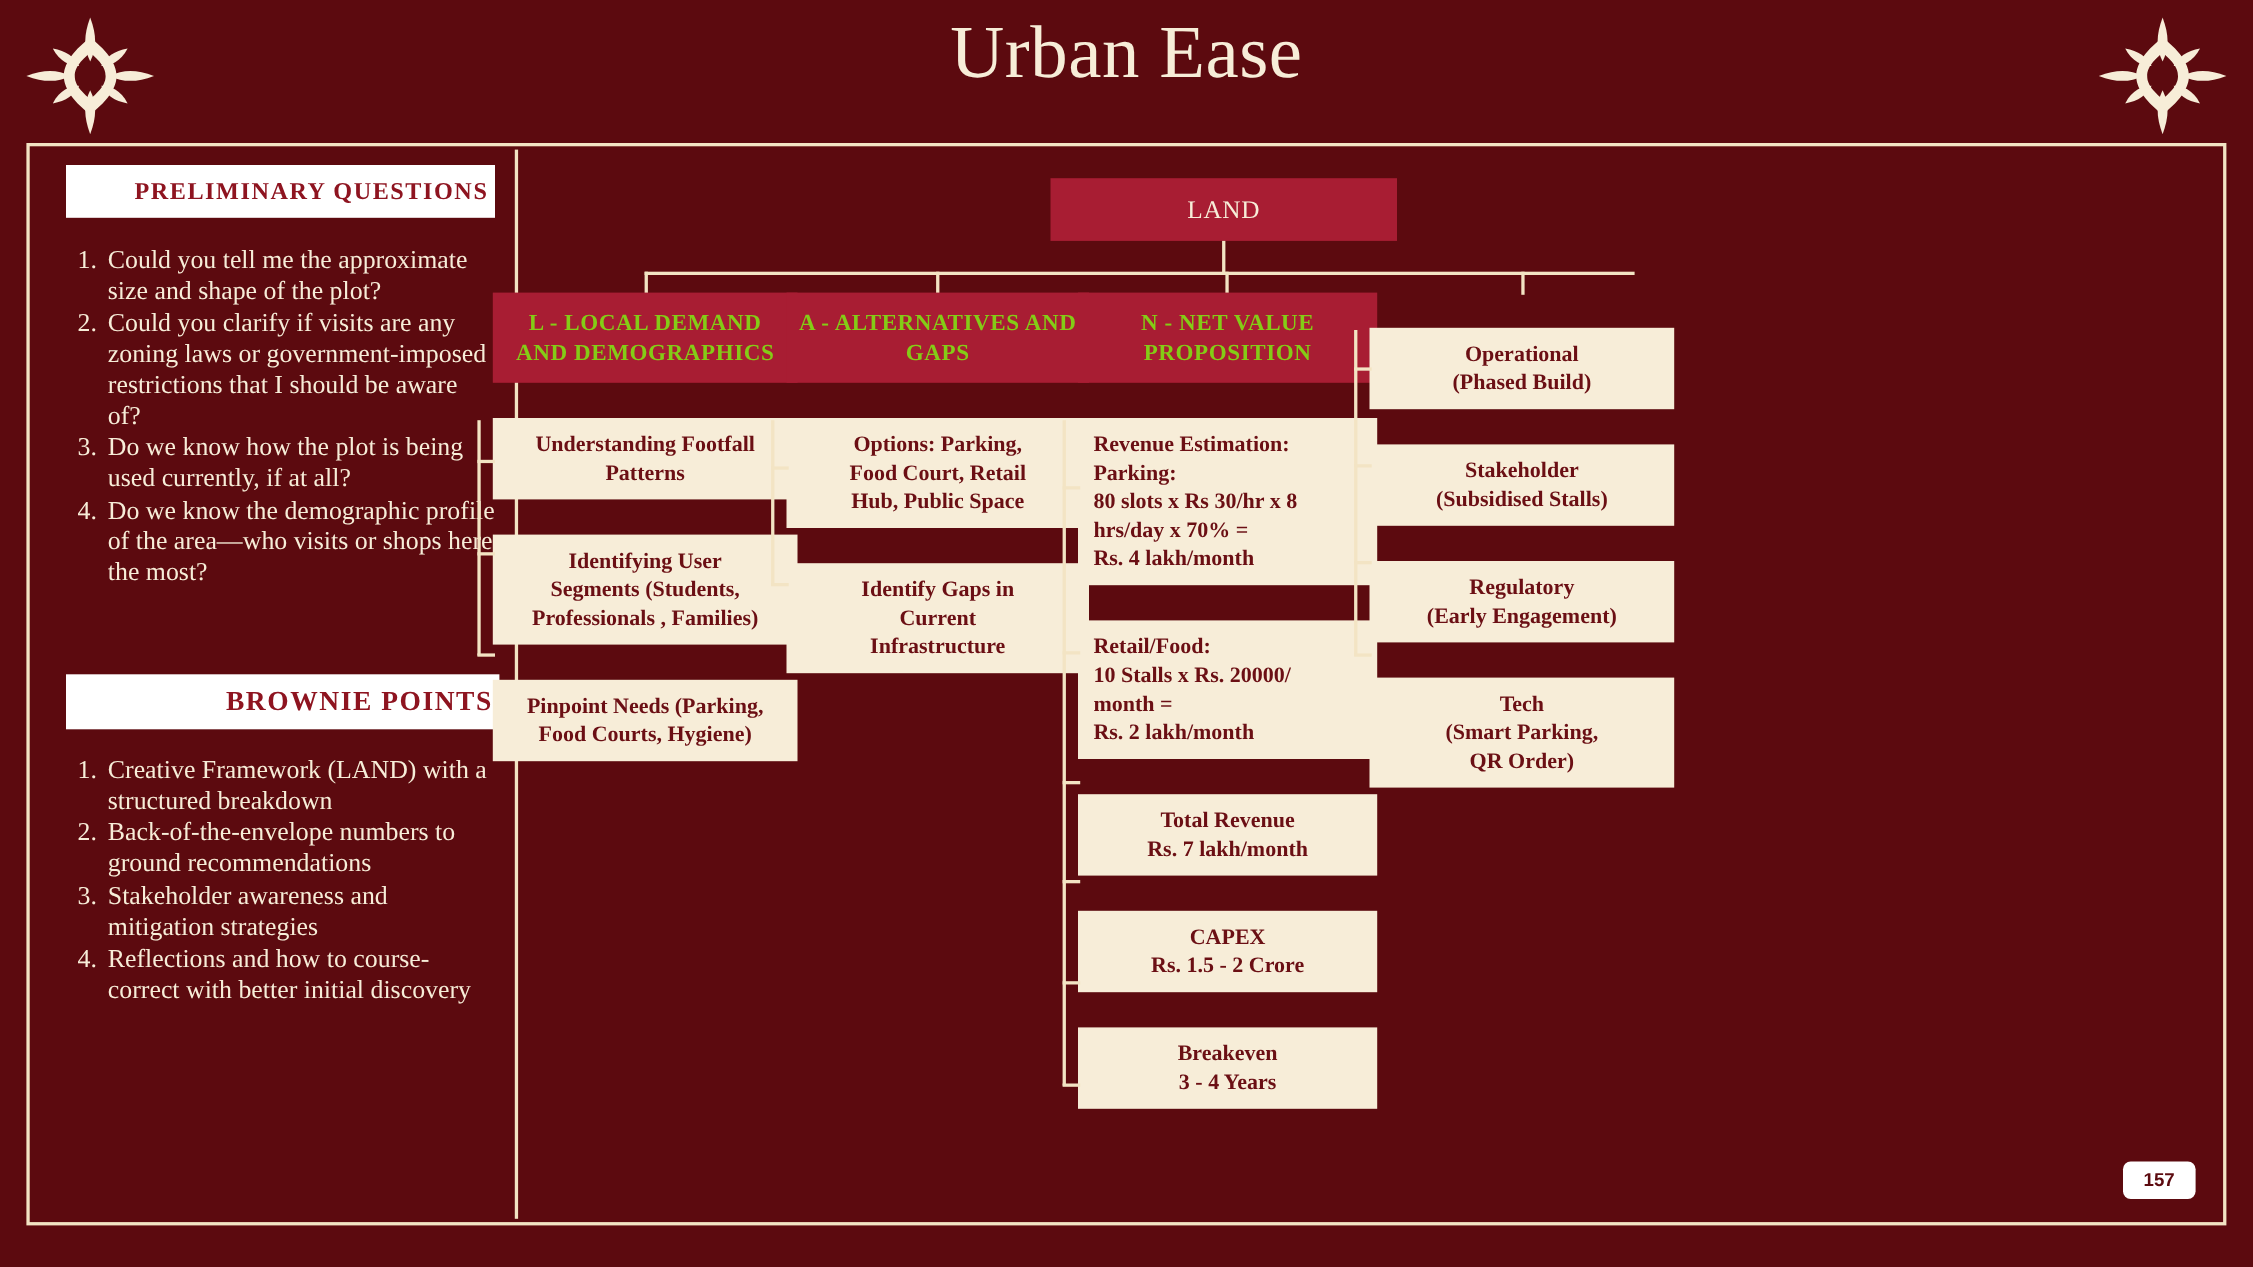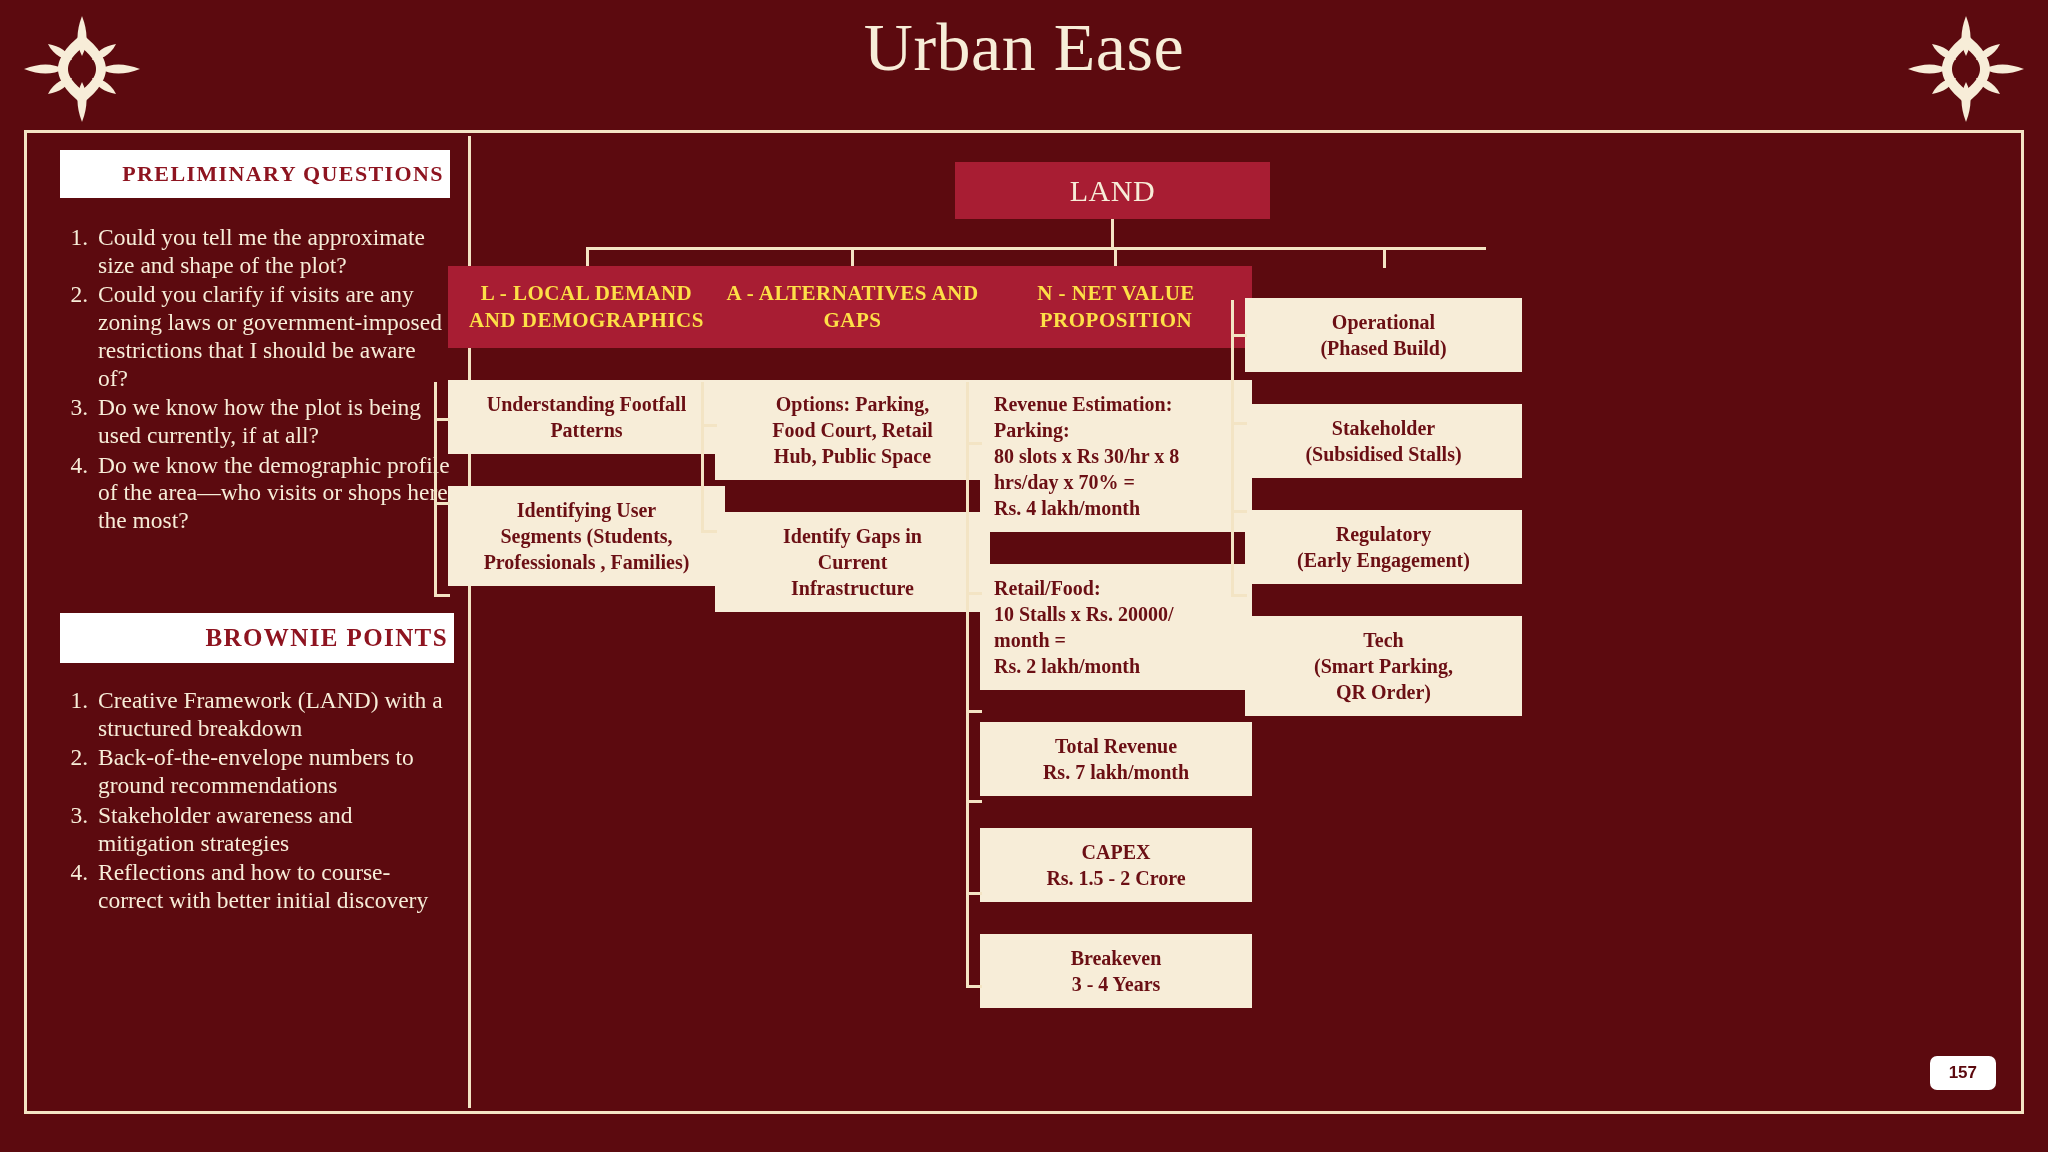--- a/index.html
+++ b/index.html
@@ -53,29 +53,29 @@
     color:#F7EDD8;font-size:23.5px;line-height:1.18;
   }
   ol.bplist li{margin-bottom:2px;padding-left:4px;}
 
   
   .chart{position:absolute;left:500px;top:142px;right:40px;bottom:50px;}
   .root{
     position:absolute;left:455px;top:20px;width:315px;height:57px;
     background:#A81D33;color:#F7EDD8;
     display:flex;align-items:center;justify-content:center;
-    font-size:30px;letter-spacing:.6px;
+    font-size:23px;letter-spacing:.6px;
   }
   .col{position:absolute;top:124px;}
   .col.c1{left:-52px;width:277px;}
   .col.c2{left:215px;width:275px;}
   .col.c3{left:480px;width:272px;}
   .col.c4{left:745px;width:277px;}
   .chead{
-    background:#A81D33;color:#fde047;
+    background:#A81D33;color:#84cc16;
     text-align:center;font-weight:700;
     font-size:21px;letter-spacing:.5px;line-height:1.28;
     padding:14px 8px;min-height:48px;
     display:flex;align-items:center;justify-content:center;
   }
   .boxes{margin-top:26px;position:relative;}
   .bx{
     background:#F7EDD8;color:#6B0F14;
     font-weight:700;font-size:20px;line-height:1.3;
     padding:11px 10px;margin-bottom:16px;
@@ -174,20 +174,22 @@
       <div class="boxes">
         <div class="ln" style="left:-14px;top:2px;width:3px;height:214px;"></div>
         <div class="ln" style="left:-14px;top:38px;width:16px;height:3px;"></div>
         <div class="ln" style="left:-14px;top:122px;width:16px;height:3px;"></div>
         <div class="ln" style="left:-14px;top:214px;width:16px;height:3px;"></div>
         <div class="bx">Understanding Footfall
 Patterns</div>
         <div class="bx">Identifying User
 Segments (Students,
 Professionals , Families)</div>
+        <div class="bx">Pinpoint Needs (Parking,
+Food Courts, Hygiene)</div>
       </div>
     </div>
 
     <div class="col c2">
       <div class="chead">A - ALTERNATIVES
 AND GAPS</div>
       <div class="boxes">
         <div class="ln" style="left:-14px;top:2px;width:3px;height:150px;"></div>
         <div class="ln" style="left:-14px;top:44px;width:16px;height:3px;"></div>
         <div class="ln" style="left:-14px;top:150px;width:16px;height:3px;"></div>

